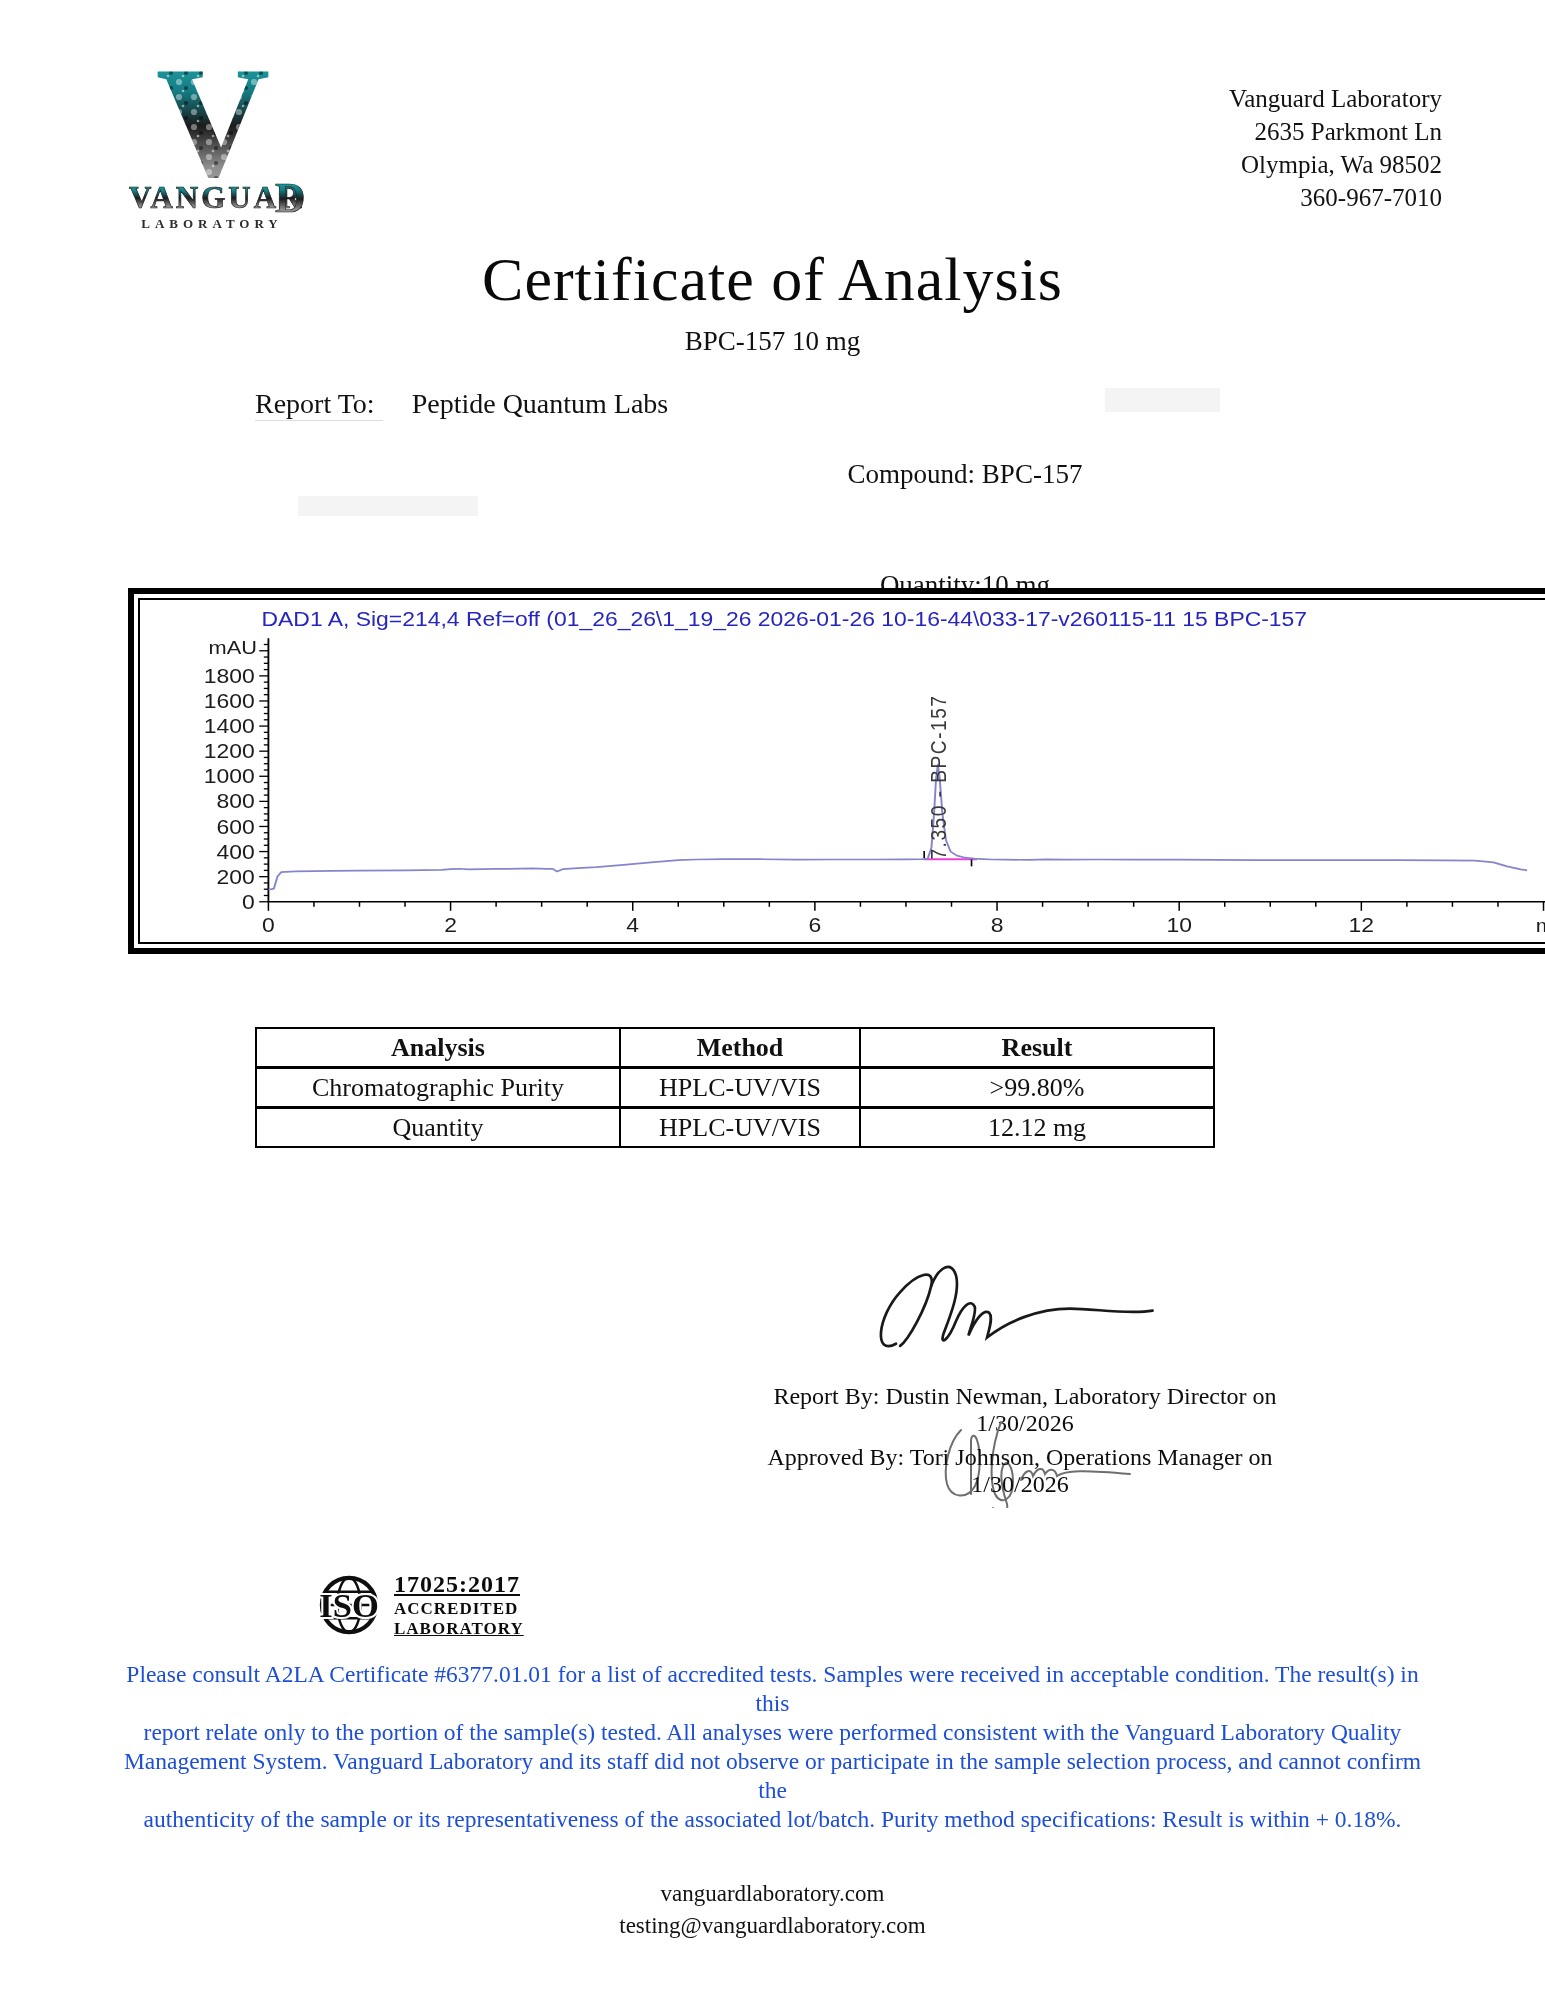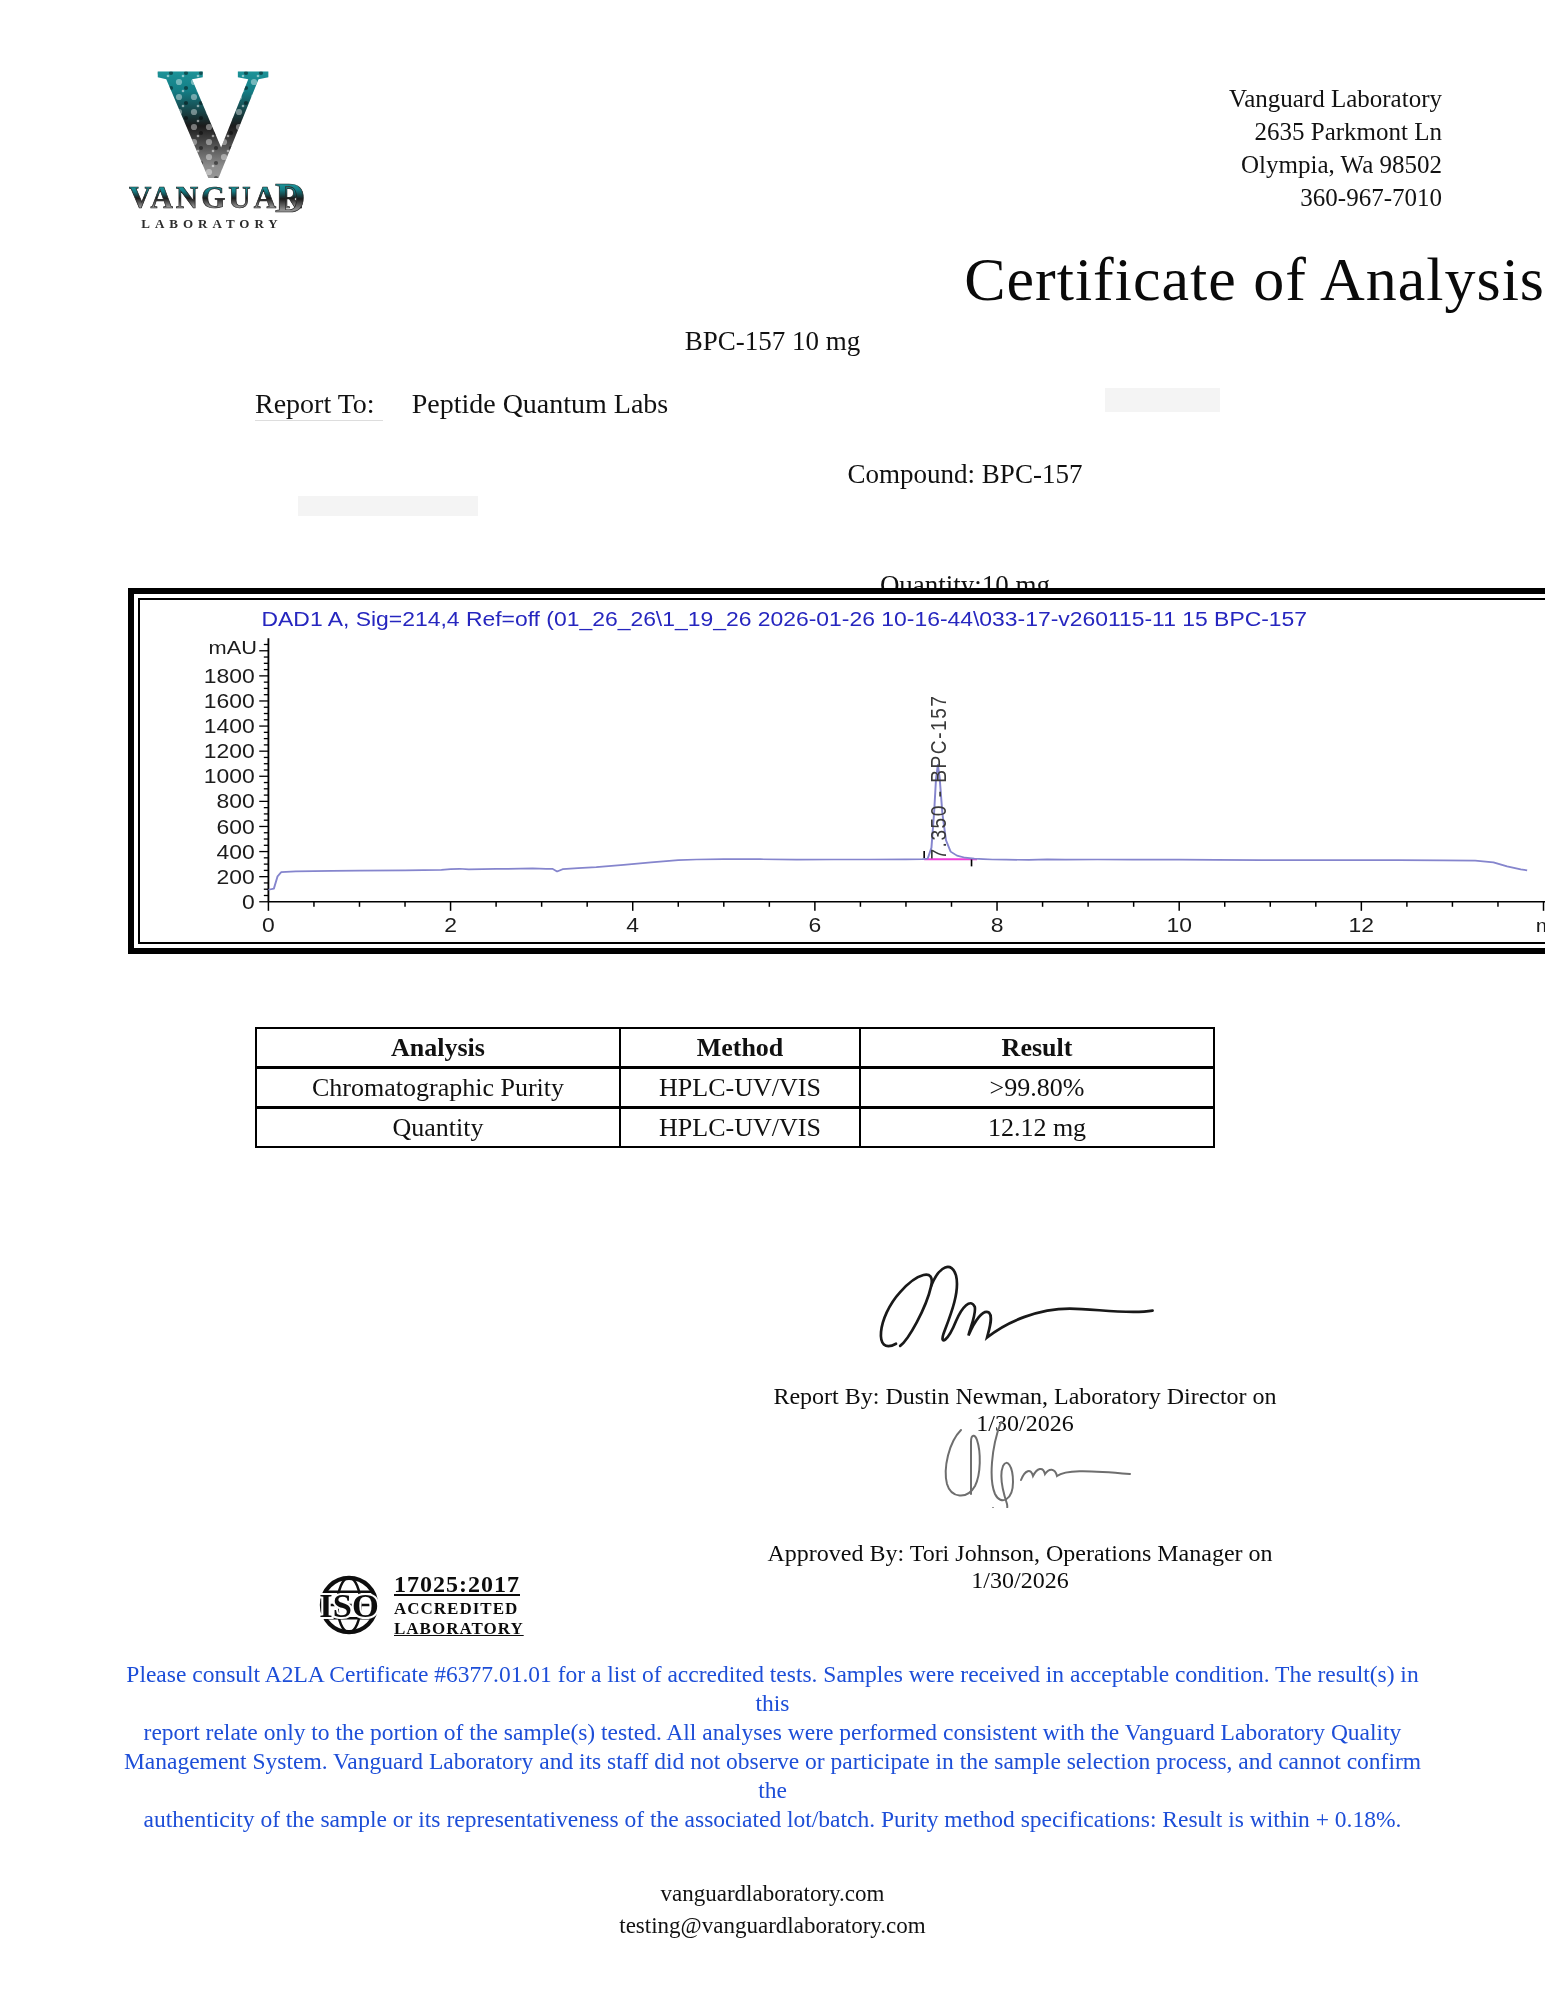--- a/index.html
+++ b/index.html
@@ -1,42 +1,42 @@
 <!DOCTYPE html>
 <html><head>
 <meta charset="utf-8">
 <style>
   html,body{margin:0;padding:0;background:#fff;}
   #page{position:relative;width:1545px;height:2000px;background:#ffffff;overflow:hidden;
         font-family:"Liberation Serif",serif;color:#111;}
   .abs{position:absolute;}
   
   #lab-address{right:103px;top:64px;text-align:right;font-size:25px;line-height:33px;color:#121212;margin-top:18px;}
-  #doc-title{left:0;top:244px;width:100%;text-align:right;font-size:62px;letter-spacing:1px;color:#0a0a0a;}
+  #doc-title{left:0;top:244px;width:100%;text-align:center;font-size:62px;letter-spacing:1px;color:#0a0a0a;}
   #doc-subtitle{left:0;top:326px;width:100%;text-align:center;font-size:27px;}
   
   #report-to{left:255px;top:388px;font-size:28px;}
   #report-to .lbl{display:inline-block;border-bottom:1.5px solid #ddd;padding-right:8px;padding-bottom:0;}
   #report-to .val{margin-left:22px;}
   #details{left:735px;top:382px;width:460px;text-align:center;font-size:27px;line-height:37px;white-space:pre;}
   .patch{background:#f4f4f4;}
   
   #chart-frame{left:128px;top:588px;width:1464px;height:366px;border:6px solid #000;box-sizing:border-box;background:#fff;}
   #chart-inner{position:absolute;left:4px;top:4px;right:4px;bottom:4px;border:2px solid #000;}
   #chroma-svg{width:100%;height:100%;display:block;}
   
   #results{left:255px;top:1002px;border-collapse:collapse;font-size:26px;margin-top:25px;}
   #results th,#results td{border:2px solid #000;text-align:center;padding:0;height:37px;}
   #results th{border-bottom:3px solid #000;font-weight:bold;}
   #results tr.r1 td{border-bottom:3px solid #000;}
   #results .c1{width:362px;} #results .c2{width:238px;} #results .c3{width:352px;}
   
   .sig-caption{font-size:24px;color:#0d0d0d;}
   #report-by-caption{left:740px;top:1383px;width:570px;text-align:center;}
-  #approved-by-caption{left:735px;top:1540px;width:570px;text-align:center;}
+  #approved-by-caption{left:735px;top:1444px;width:570px;text-align:center;}
   
   #iso-block{left:312px;top:1568px;display:flex;align-items:center;}
   #iso-text{margin-left:8px;color:#0c0c0c;}
   #iso-std{font-size:24px;font-weight:bold;text-decoration:underline;letter-spacing:1px;}
   #iso-acc{font-size:17px;font-weight:bold;letter-spacing:1px;margin-top:1px;}
   #iso-lab{font-size:17px;font-weight:bold;letter-spacing:1px;text-decoration:underline;}
   
   #disclaimer{left:110px;top:1660px;width:1325px;text-align:center;font-size:23.5px;line-height:29px;color:#1d4ed8;}
   #site-footer{left:0;top:1878px;width:100%;text-align:center;font-size:23px;line-height:32px;}
 </style>

